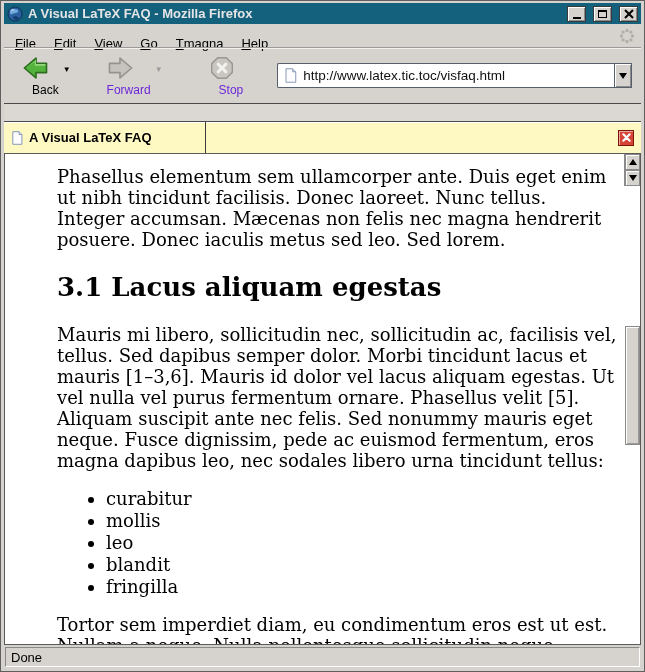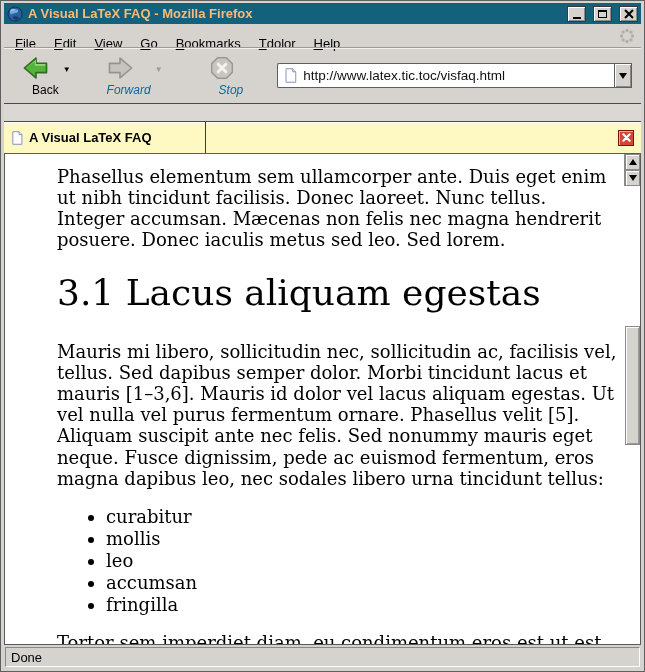--- a/index.html
+++ b/index.html
@@ -15,21 +15,21 @@
   }
 
   
   .titlebar {
     height:21px; flex:0 0 21px;
     background:#14617e;
     display:flex; align-items:center;
     padding:0 3px; gap:5px;
   }
   .titlebar .title {
-    color:#fdba74; font-weight:bold; font-size:13px;
+    color:#e5e5e5; font-weight:bold; font-size:13px;
     white-space:nowrap; overflow:hidden; flex:1;
   }
   .win-btn {
     width:19px; height:16px; flex:0 0 19px;
     background:#d6d3ce;
     border:1px solid #3a3a3a;
     box-shadow: inset 1px 1px 0 #ffffff, inset -1px -1px 0 #8a8a8a;
     display:flex; align-items:center; justify-content:center;
     margin-left:2px;
   }
@@ -55,21 +55,21 @@
     box-shadow: inset 0 1px 0 #f2f0ec;
     display:flex; align-items:center;
     padding:0 6px;
   }
   .tb-btn {
     display:flex; flex-direction:column; align-items:center;
     gap:1px; padding:2px 4px;
   }
   .tb-btn .icon { height:28px; display:flex; align-items:center; justify-content:center; }
   .tb-label { font-size:12px; color:#000;margin-left:18px; }
-  .tb-label.disabled { color:#0369a1;font-style:italic; }
+  .tb-label.disabled { color:#6d28d9; }
   .tb-caret { font-size:8px; color:#000; margin:0 4px 0 0; align-self:center; padding-bottom:12px; }
   .tb-caret.disabled { color:#9b9b9b; }
   .tb-gap { width:10px; }
 
   .urlbar {
     flex:1; height:25px;
     margin-left:10px; margin-right:3px;
     display:flex; align-items:stretch;
   }
   .url-field {
@@ -135,21 +135,21 @@
     overflow:hidden;
     padding-left:43px;
   }
   .page {
     flex:1; min-width:0; overflow:hidden;
     padding:12px 6px 0 9px;
     font-family:"DejaVu Serif", "Liberation Serif", serif;
     font-size:18px; line-height:1.17; color:#000;
   }
   .page p { margin:0 0 15px 0; }
-  .page h1 { font-size:36px; font-weight:normal; margin:22px 0 27px 0; }
+  .page h1 { font-size:26px; font-weight:bold; margin:22px 0 21px 0; }
   .page ul { margin:17px 0 17px 0; padding-left:41px; }
   .page li { margin:1px 8px; }
 
   
   .scrollbar {
     flex:0 0 16px; width:16px;
     border-left:1px solid #8a8a8a;
     display:flex; flex-direction:column;
     background:#b8b5b1;
   }
@@ -213,22 +213,21 @@
         <path d="M1 1 L9 9 M9 1 L1 9" stroke="#000" stroke-width="2"></path>
       </svg>
     </span>
   </div>
 
   <div class="menubar">
     <span class="menu-item"><span class="mnemonic">F</span><span>ile</span></span>
     <span class="menu-item"><span class="mnemonic">E</span><span>dit</span></span>
     <span class="menu-item"><span class="mnemonic">V</span><span>iew</span></span>
     <span class="menu-item"><span class="mnemonic">G</span><span>o</span></span>
-    <span class="menu-item"><span class="mnemonic">B</span><span>ookmarks</span></span>
-    <span class="menu-item"><span class="mnemonic">T</span><span>dolor</span></span>
+    <span class="menu-item"><span class="mnemonic">T</span><span>magna</span></span>
     <span class="menu-item"><span class="mnemonic">H</span><span>elp</span></span>
     <span class="throbber">
       <svg width="18" height="18" viewBox="0 0 18 18">
         <g fill="#b2afaa">
           <circle cx="9" cy="3.5" r="1.7"></circle>
             <circle cx="12.9" cy="5.1" r="1.7"></circle>
           <circle cx="14.5" cy="9" r="1.7"></circle>
             <circle cx="12.9" cy="12.9" r="1.7"></circle>
           <circle cx="9" cy="14.5" r="1.7"></circle>
             <circle cx="5.1" cy="12.9" r="1.7"></circle>
@@ -322,21 +321,21 @@
 
   <div class="content">
     <div class="page">
       <p>Phasellus elementum sem ullamcorper ante. Duis eget enim ut nibh tincidunt facilisis. Donec laoreet. Nunc tellus. Integer accumsan. Mæcenas non felis nec magna hendrerit posuere. Donec iaculis metus sed leo. Sed lorem.</p>
       <h1>3.1 Lacus aliquam egestas</h1>
       <p>Mauris mi libero, sollicitudin nec, sollicitudin ac, facilisis vel, tellus. Sed dapibus semper dolor. Morbi tincidunt lacus et mauris [1–3,6]. Mauris id dolor vel lacus aliquam egestas. Ut vel nulla vel purus fermentum ornare. Phasellus velit [5]. Aliquam suscipit ante nec felis. Sed nonummy mauris eget neque. Fusce dignissim, pede ac euismod fermentum, eros magna dapibus leo, nec sodales libero urna tincidunt tellus:</p>
       <ul>
         <li>curabitur</li>
         <li>mollis</li>
         <li>leo</li>
-        <li>accumsan</li>
+        <li>blandit</li>
         <li>fringilla</li>
       </ul>
       <p>Tortor sem imperdiet diam, eu condimentum eros est ut est. Nullam a neque. Nulla pellentesque sollicitudin neque. Vestibulum ante ipsum primis in faucibus orci luctus et ultrices posuere cubilia curæ Donec tincidunt, nisl ut adipiscing semper, eros mi ultricies est, at suscipit</p>
     </div>
 
     <div class="scrollbar">
       <span class="sb-btn">
           <span class="tri-up-s"></span>
         </span>
       <span class="sb-track">

